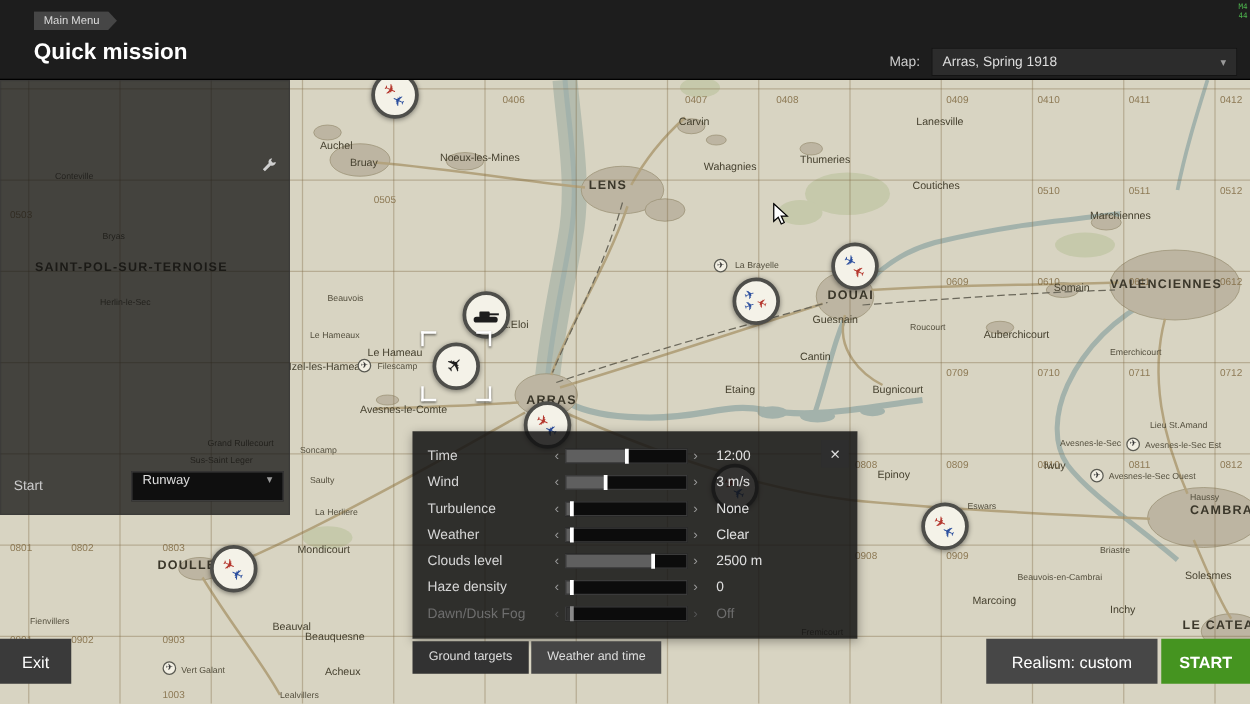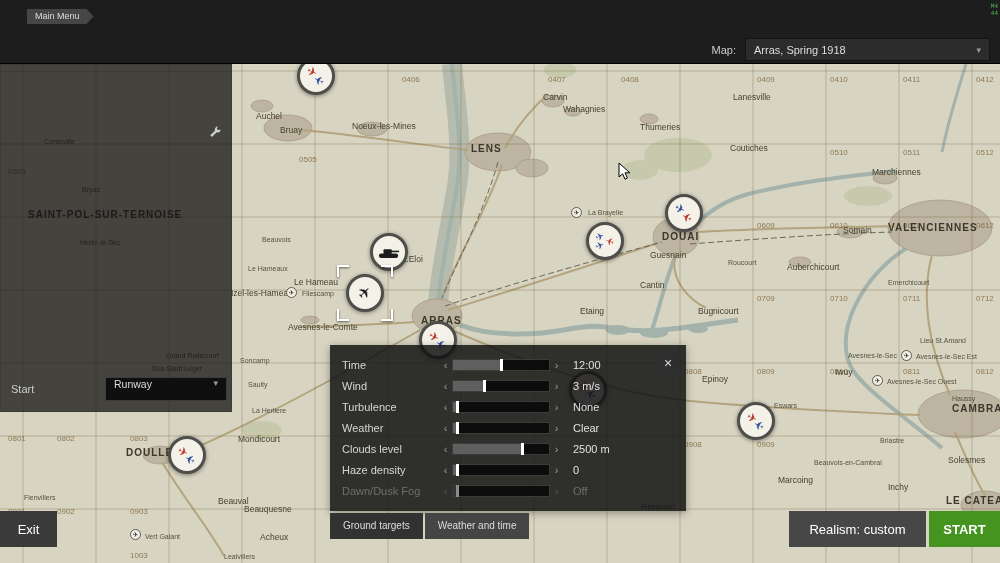--- a/index.html
+++ b/index.html
@@ -209,21 +209,21 @@
     <div class="place major" style="left: 662px; top: 231px;">DOUAI</div>
     <div class="place major" style="left: 888px; top: 222px;">VALENCIENNES</div>
     <div class="place major" style="left: 952px; top: 403px;">CAMBRAI</div>
     <div class="place major" style="left: 126px; top: 447px;">DOULLENS</div>
     <div class="place major" style="left: 28px; top: 209px;">SAINT-POL-SUR-TERNOISE</div>
     <div class="place major" style="left: 946px; top: 495px;">LE CATEAU</div>
     <div class="place town" style="left: 256px; top: 111px;">Auchel</div>
     <div class="place town" style="left: 280px; top: 125px;">Bruay</div>
     <div class="place town" style="left: 352px; top: 121px;">Noeux-les-Mines</div>
     <div class="place town" style="left: 543px; top: 92px;">Carvin</div>
-    <div class="place town" style="left: 563px; top: 104px;">Wahagnies</div>
+    <div class="place town" style="left: 563px; top: 128px;">Wahagnies</div>
     <div class="place town" style="left: 640px; top: 122px;">Thumeries</div>
     <div class="place town" style="left: 733px; top: 92px;">Lanesville</div>
     <div class="place town" style="left: 730px; top: 143px;">Coutiches</div>
     <div class="place town" style="left: 872px; top: 167px;">Marchiennes</div>
     <div class="place town" style="left: 843px; top: 225px;">Somain</div>
     <div class="place town" style="left: 650px; top: 250px;">Guesnain</div>
     <div class="place town" style="left: 787px; top: 262px;">Auberchicourt</div>
     <div class="place town" style="left: 640px; top: 280px;">Cantin</div>
     <div class="place town" style="left: 698px; top: 306px;">Bugnicourt</div>
     <div class="place town" style="left: 580px; top: 306px;">Etaing</div>
@@ -315,20 +315,21 @@
     <div class="sel" style="left: 337px; top: 265px;">
       <div class="sel-c tl"></div>
       <div class="sel-c tr"></div>
       <div class="sel-c bl"></div>
       <div class="sel-c br"></div>
     </div>
   </div>
 
 <div id="header">
   <div id="breadcrumb"><span>Main Menu</span></div>
+  <div id="title">Quick mission</div>
   <div id="map-label">Map:</div>
   <div id="map-select">
     <span>Arras, Spring 1918</span>
     <span class="chev">▾</span>
   </div>
   <div id="debug">M4
 44</div>
 </div>
 
 <div id="plane-panel">

